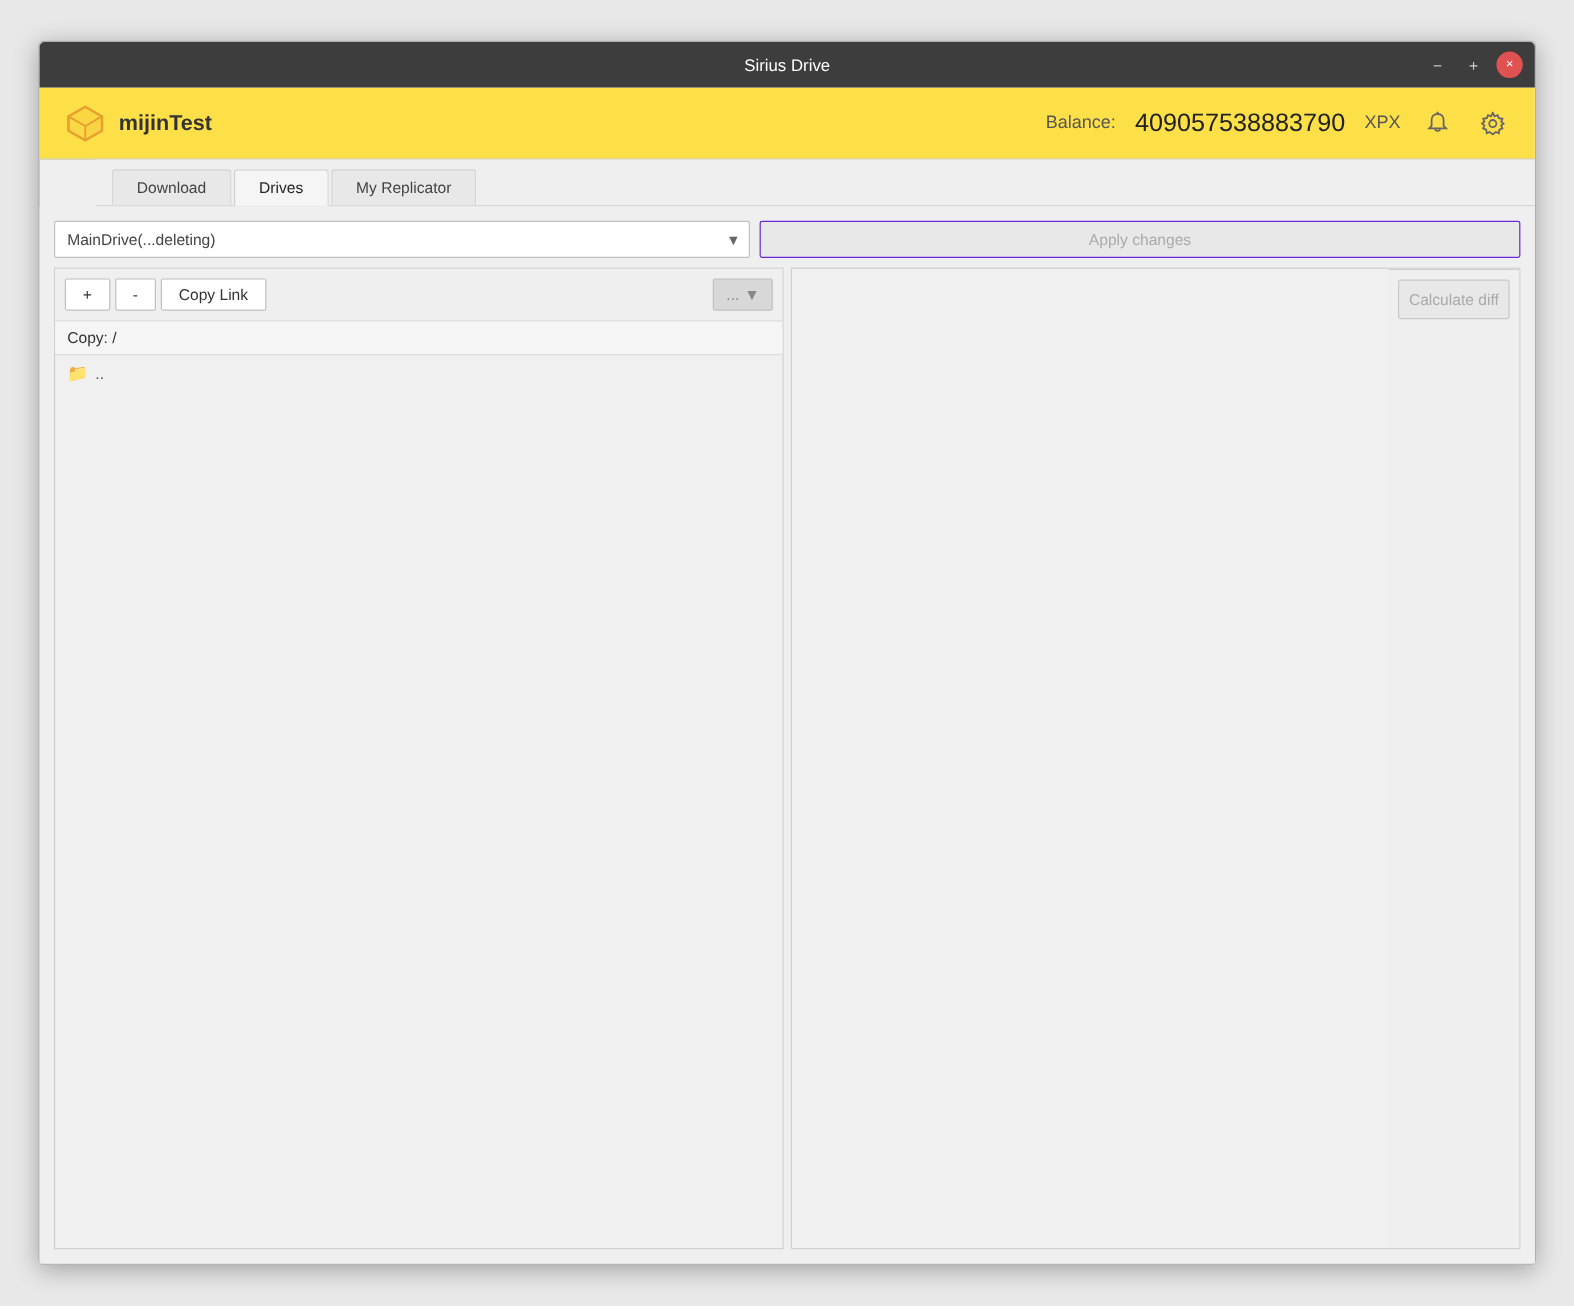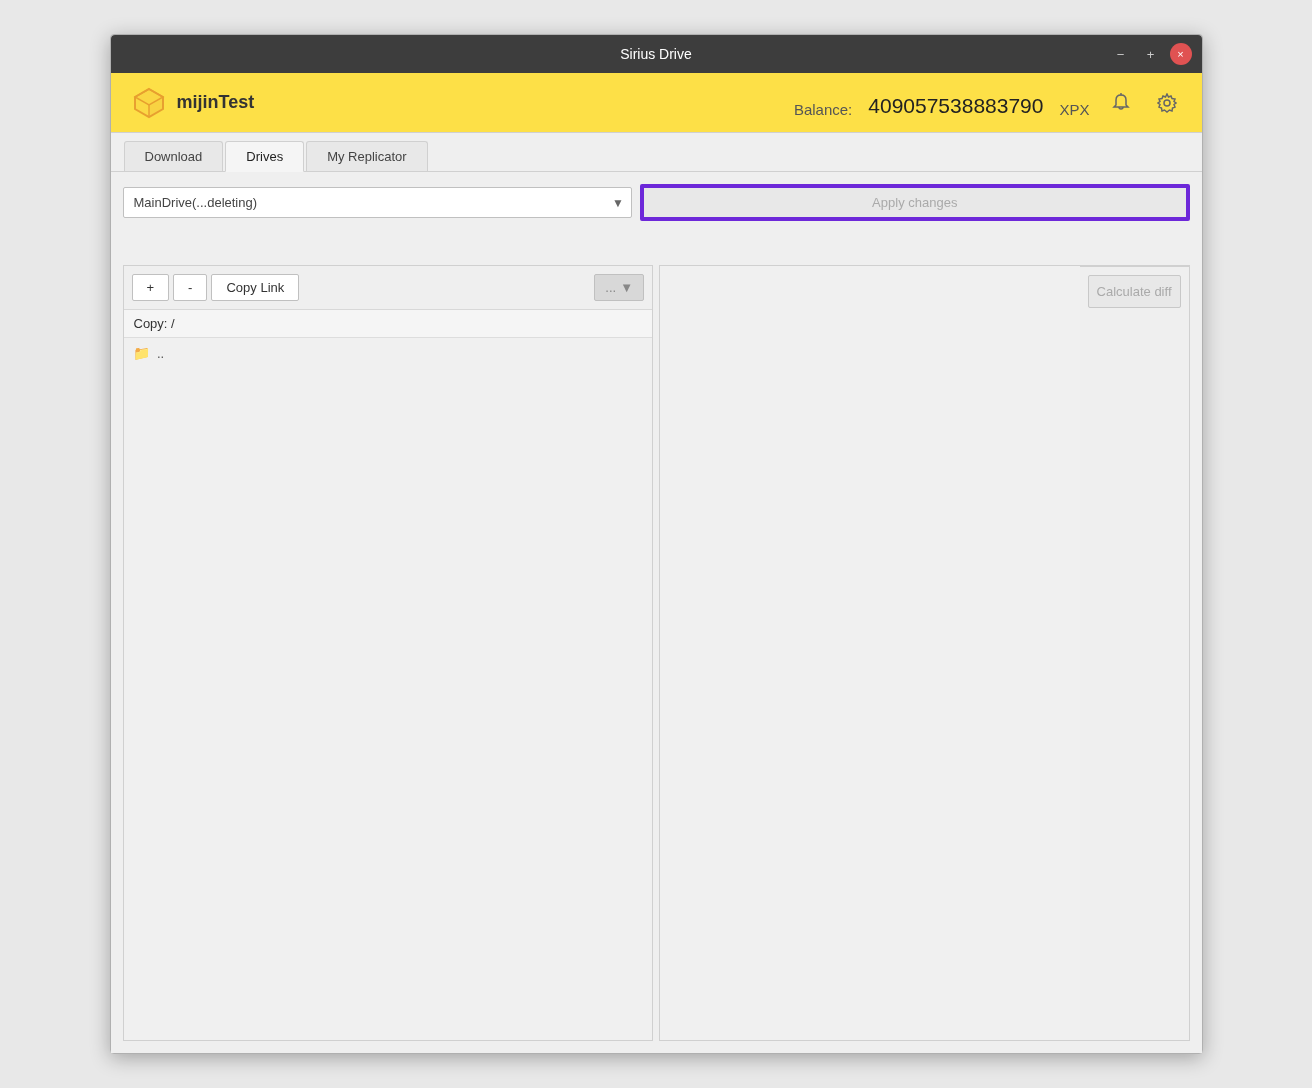--- a/index.html
+++ b/index.html
@@ -10,21 +10,21 @@
     }
 
     body {
       width: 1312px;
       height: 1088px;
       background: #e8e8e8;
       overflow: hidden;
     }
 
     .window {
-      width: 1093px;
+      width: 1248px;
       height: 1020px;
       margin: 34px auto;
       background: #efefef;
       border: 1px solid #b0b0b0;
       border-radius: 4px;
       display: flex;
       flex-direction: column;
       box-shadow: 0 4px 20px rgba(0,0,0,0.3);
     }
 
@@ -95,21 +95,21 @@
 
     .app-name {
       font-size: 18px;
       font-weight: 600;
       color: #333;
     }
 
     .header-right {
       margin-left: auto;
       display: flex;
-      align-items: flex-end;
+      align-items: center;
       gap: 16px;
     }
 
     .balance-label {
       font-size: 15px;
       color: #555;
     }
 
     .balance-value {
       font-size: 21px;
@@ -135,20 +135,21 @@
       height: 30px;
     }
 
     
     .tabs {
       display: flex;
       padding: 8px 13px 0;
       background: #efefef;
       border-bottom: 1px solid #d0d0d0;
       flex-shrink: 0;
+      margin-left: 47px;
     }
 
     .tab {
       padding: 7px 20px;
       font-size: 13px;
       cursor: pointer;
       border: 1px solid #d0d0d0;
       background: #e8e8e8;
       color: #444;
       margin-right: 2px;
@@ -164,21 +165,20 @@
       z-index: 1;
     }
 
     
     .main-content {
       flex: 1;
       display: flex;
       flex-direction: column;
       padding: 12px;
       background: #efefef;
-      gap: 36px;
     }
 
     .top-controls {
       display: flex;
       gap: 8px;
       margin-bottom: 8px;
       align-items: center;
     }
 
     .drive-select-wrapper {
@@ -206,21 +206,21 @@
       transform: translateY(-50%);
       pointer-events: none;
       color: #666;
       font-size: 12px;
     }
 
     .apply-btn {
       flex: 1;
       padding: 7px 16px;
       font-size: 13px;
-      border: 4px solid #6d28d9;
+      border: 1px solid #6d28d9;
       background: #e8e8e8;
       color: #aaa;
       cursor: default;
       border-radius: 2px;
     }
 
     
     .panels {
       display: flex;
       flex: 1;

